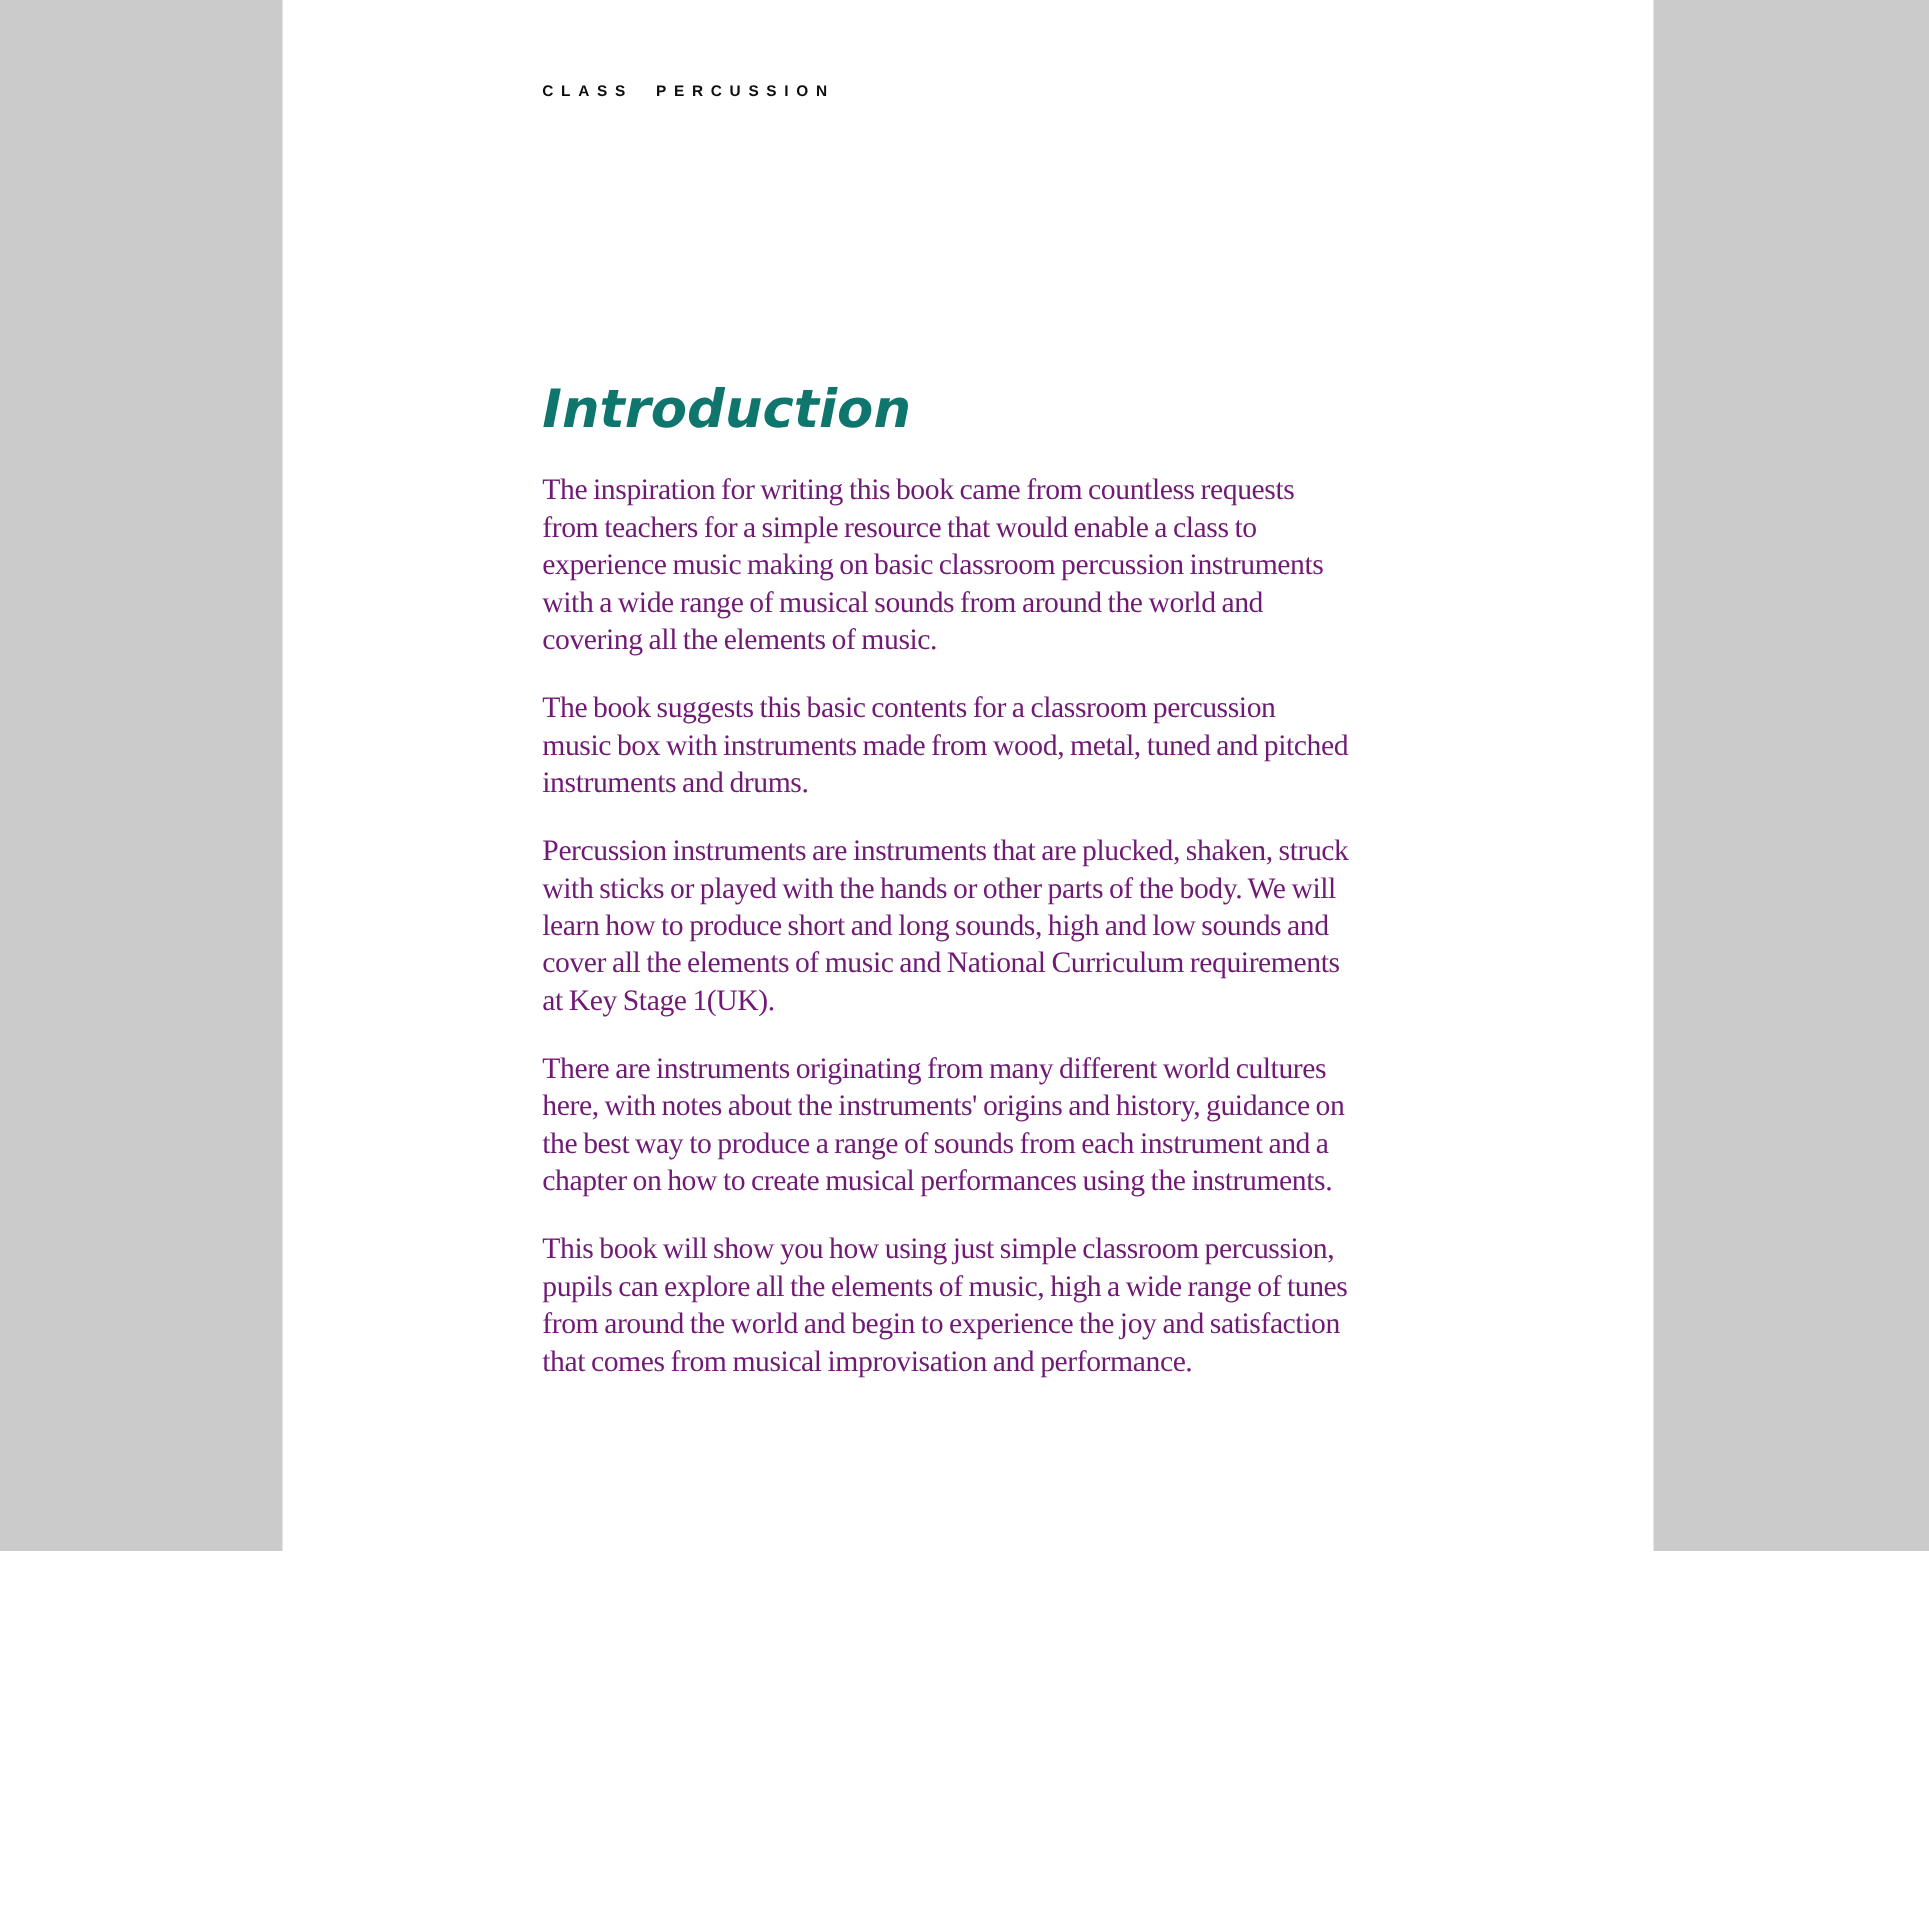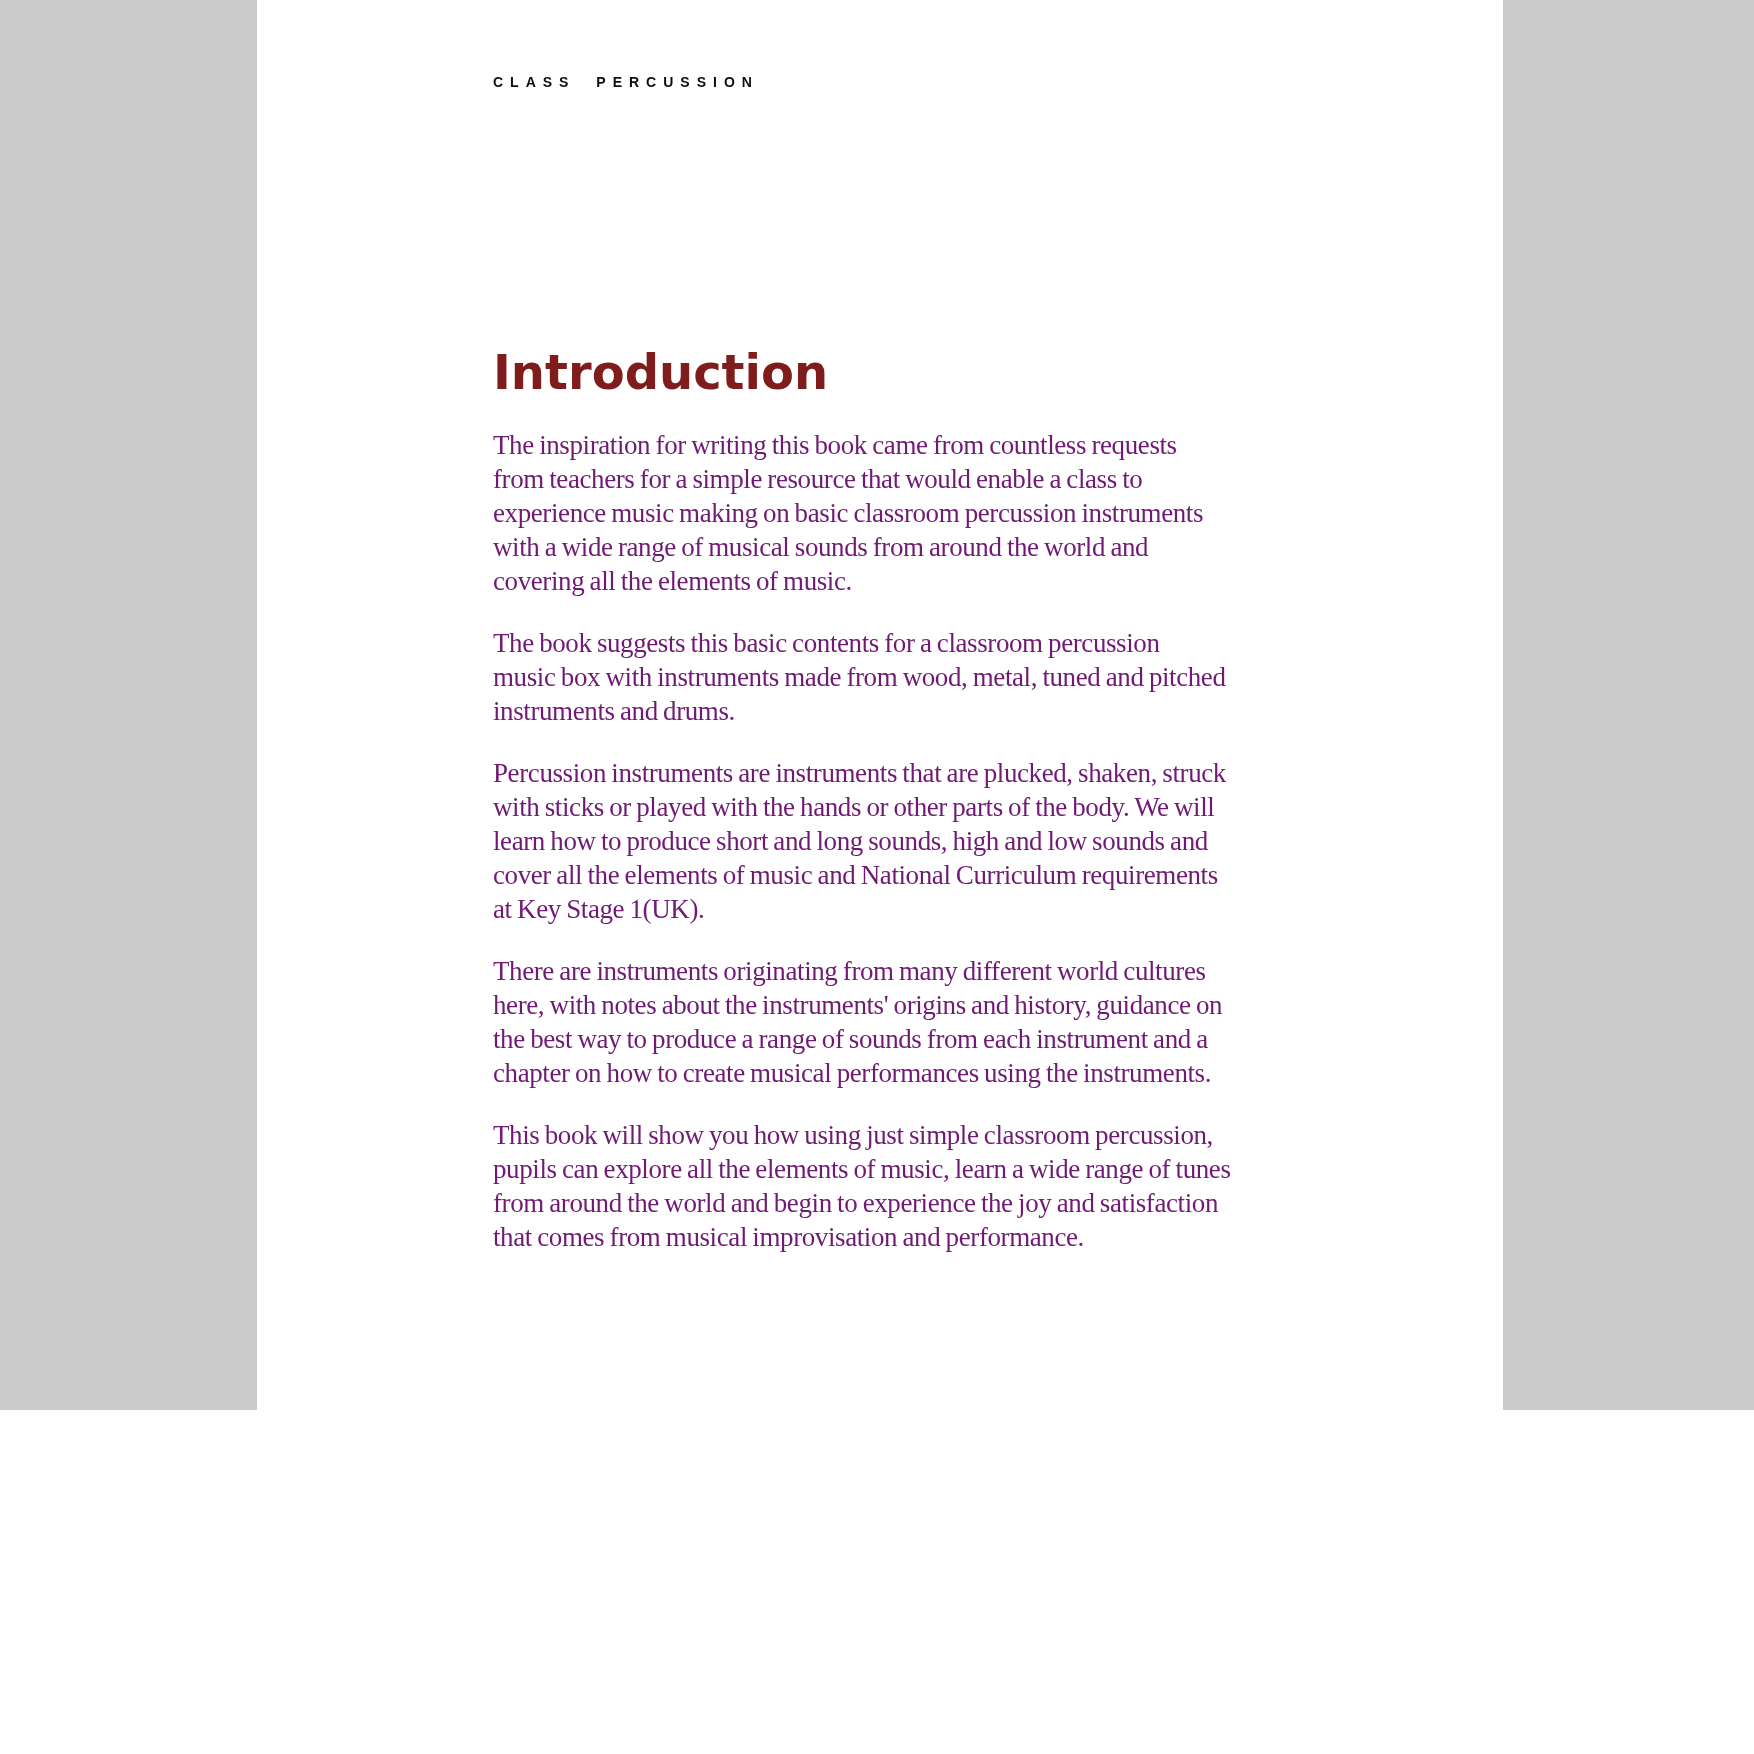--- a/index.html
+++ b/index.html
@@ -80,22 +80,23 @@
   }
 
   .page-title {
     position: absolute;
     left: 236px;
     top: 348px;
     font-family: "DejaVu Sans", "Liberation Sans", sans-serif;
     font-weight: bold;
     font-size: 48px;
     line-height: 48px;
-    color: #7f1d1d;
+    color: #0f766e;
     white-space: nowrap;
+    font-style: italic;
   }
 
   .body-text {
     position: absolute;
     left: 236px;
     top: 428px;
     width: 1000px;
     font-family: "Liberation Serif", serif;
     font-size: 27px;
     line-height: 34px;
@@ -154,21 +155,21 @@
       <p>Percussion instruments are instruments that are plucked, shaken, struck
 with sticks or played with the hands or other parts of the body.  We will
 learn how to produce short and long sounds, high and low sounds and
 cover all the elements of music and National Curriculum requirements
 at Key Stage 1(UK).</p>
       <p>There are instruments originating from many different world cultures
 here, with notes about the instruments' origins and history, guidance on
 the best way to produce a range of sounds from each instrument and a
 chapter on how to create musical performances using the instruments.</p>
       <p>This book will show you how using just simple classroom percussion,
-pupils can explore all the elements of music, learn a wide range of tunes
+pupils can explore all the elements of music, high a wide range of tunes
 from around the world and begin to experience the joy and satisfaction
 that comes from musical improvisation and performance.</p>
     </div>
 
     <div class="footer-rule"></div>
     <div class="page-number">3</div>
 
   </div>
 </div>
 

